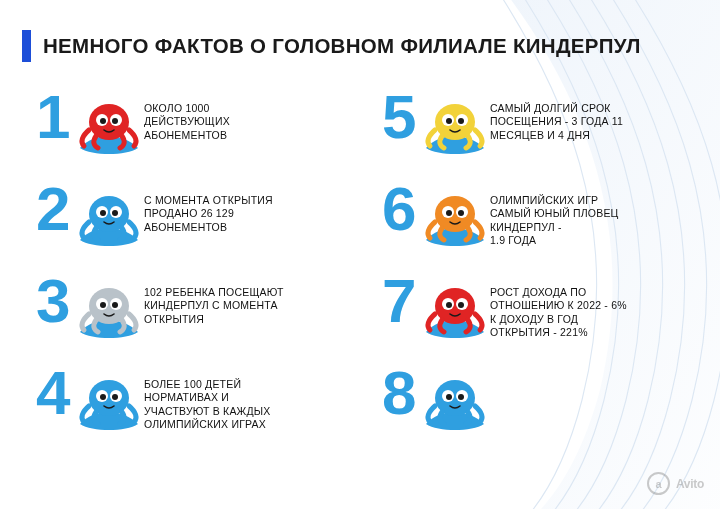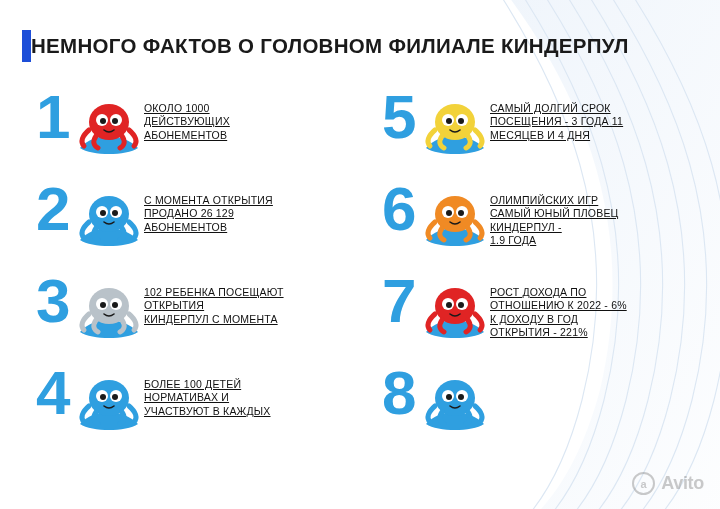--- a/index.html
+++ b/index.html
@@ -31,20 +31,21 @@
     pointer-events: none;
   }
   .bg-swoosh svg { display: block; }
 
   .title-row {
     position: absolute;
     left: 22px;
     top: 30px;
     display: flex;
     align-items: center;
+    gap: 12px;
   }
   .title-bar {
     width: 9px;
     height: 32px;
     background: #1d4ed8;
     flex: none;
   }
   .title-text {
     font-size: 20.5px;
     font-weight: bold;
@@ -99,21 +100,21 @@
   }
   .fact .text {
     font-size: 10.5px;
     line-height: 1.28;
     color: #111;
     letter-spacing: 0.2px;
     padding-top: 10px;
     text-transform: uppercase;
     max-width: 200px;
   }
-  .fact .text div { white-space: nowrap; text-decoration: underline; }
+  .fact .text div { white-space: nowrap; }
 
   .watermark {
     position: absolute;
     right: 16px;
     bottom: 14px;
     display: flex;
     align-items: center;
     gap: 6px;
     opacity: 0.45;
   }
@@ -123,21 +124,21 @@
     border-radius: 50%;
     border: 2px solid #8a8a8a;
     color: #8a8a8a;
     font-size: 11px;
     font-weight: bold;
     display: flex;
     align-items: center;
     justify-content: center;
   }
   .wm-text {
-    font-size: 18px;
+    font-size: 12px;
     font-weight: bold;
     color: #8a8a8a;
     letter-spacing: -0.3px;
   }
 </style>
 </head>
 <body>
 
 <div class="page">
 
@@ -221,22 +222,22 @@
             <path d="M13 34 C 6 40, 4 46, 8 50 M20 40 C 16 46, 18 50, 22 52 M46 40 C 50 46, 48 50, 44 52 M53 34 C 60 40, 62 46, 58 50" stroke="#b9c2c9" stroke-width="5" fill="none" stroke-linecap="round"></path>
             <circle cx="26" cy="24" r="6" fill="#ffffff"></circle>
               <circle cx="40" cy="24" r="6" fill="#ffffff"></circle>
             <circle cx="27" cy="25" r="3" fill="#1a1a1a"></circle>
               <circle cx="39" cy="25" r="3" fill="#1a1a1a"></circle>
             <path d="M28 34 q5 4 10 0" stroke="#1a1a1a" stroke-width="1.6" fill="none" stroke-linecap="round"></path>
           </svg>
         </div>
         <div class="text">
           <div>102 РЕБЕНКА ПОСЕЩАЮТ</div>
+          <div>КИНДЕРПУЛ С МОМЕНТА</div>
           <div>ОТКРЫТИЯ</div>
-          <div>КИНДЕРПУЛ С МОМЕНТА</div>
         </div>
       </div>
 
       <div class="fact">
         <div class="numwrap">
           <div class="num">4</div>
           <svg class="octo" viewBox="0 0 66 64" xmlns="http://www.w3.org/2000/svg">
             <path d="M4 52 C 18 36, 46 36, 62 52 C 50 60, 16 60, 4 52 Z" fill="#2f9fe0"></path>
             <ellipse cx="33" cy="26" rx="20" ry="18" fill="#2f9fe0"></ellipse>
             <path d="M13 34 C 6 40, 4 46, 8 50 M20 40 C 16 46, 18 50, 22 52 M46 40 C 50 46, 48 50, 44 52 M53 34 C 60 40, 62 46, 58 50" stroke="#2f9fe0" stroke-width="5" fill="none" stroke-linecap="round"></path>
@@ -244,20 +245,21 @@
               <circle cx="40" cy="24" r="6" fill="#ffffff"></circle>
             <circle cx="27" cy="25" r="3" fill="#1a1a1a"></circle>
               <circle cx="39" cy="25" r="3" fill="#1a1a1a"></circle>
             <path d="M28 34 q5 4 10 0" stroke="#1a1a1a" stroke-width="1.6" fill="none" stroke-linecap="round"></path>
           </svg>
         </div>
         <div class="text">
           <div>БОЛЕЕ 100 ДЕТЕЙ</div>
           <div>НОРМАТИВАХ И</div>
           <div>УЧАСТВУЮТ В КАЖДЫХ</div>
+          <div>ОЛИМПИЙСКИХ ИГРАХ</div>
         </div>
       </div>
 
     </div>
 
     <div class="col col-right">
 
       <div class="fact">
         <div class="numwrap">
           <div class="num">5</div>

